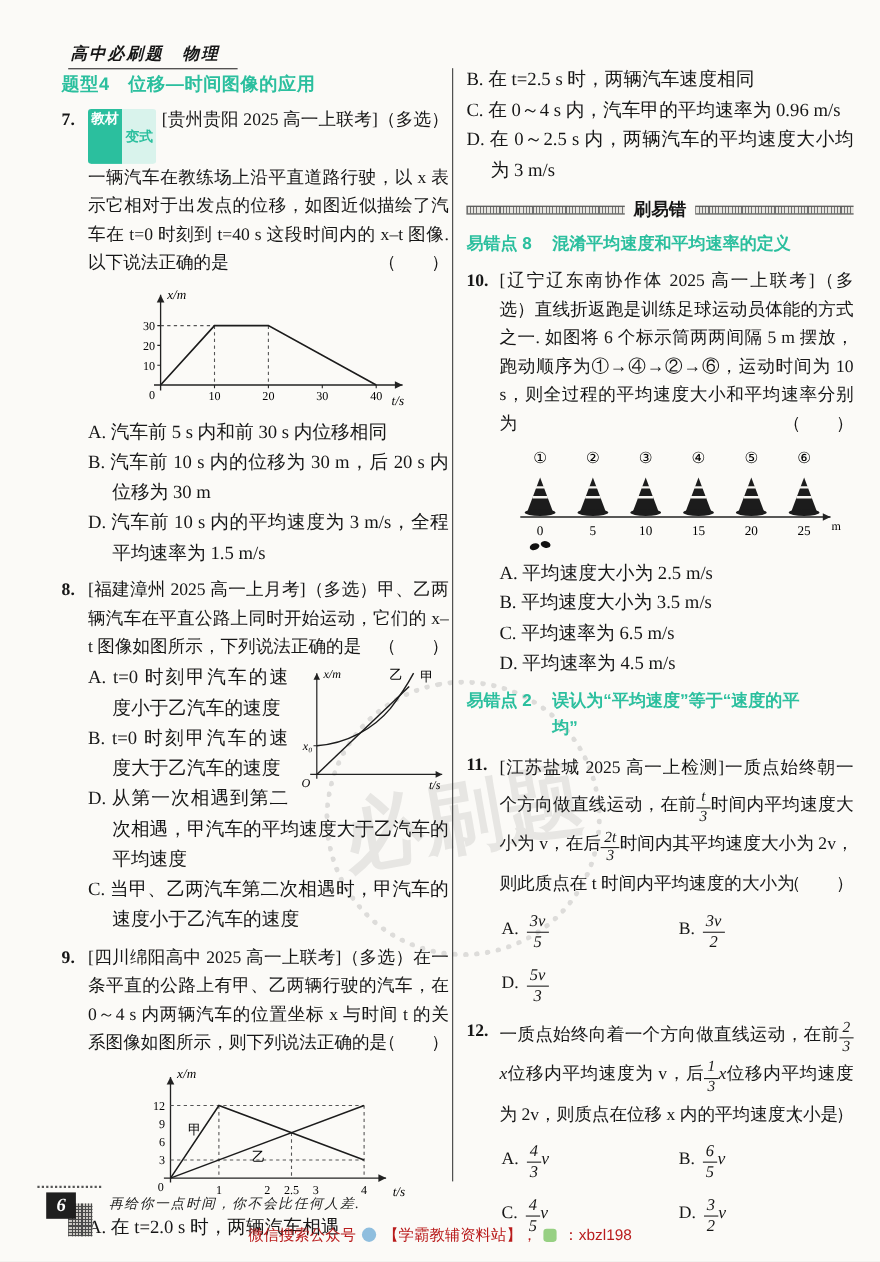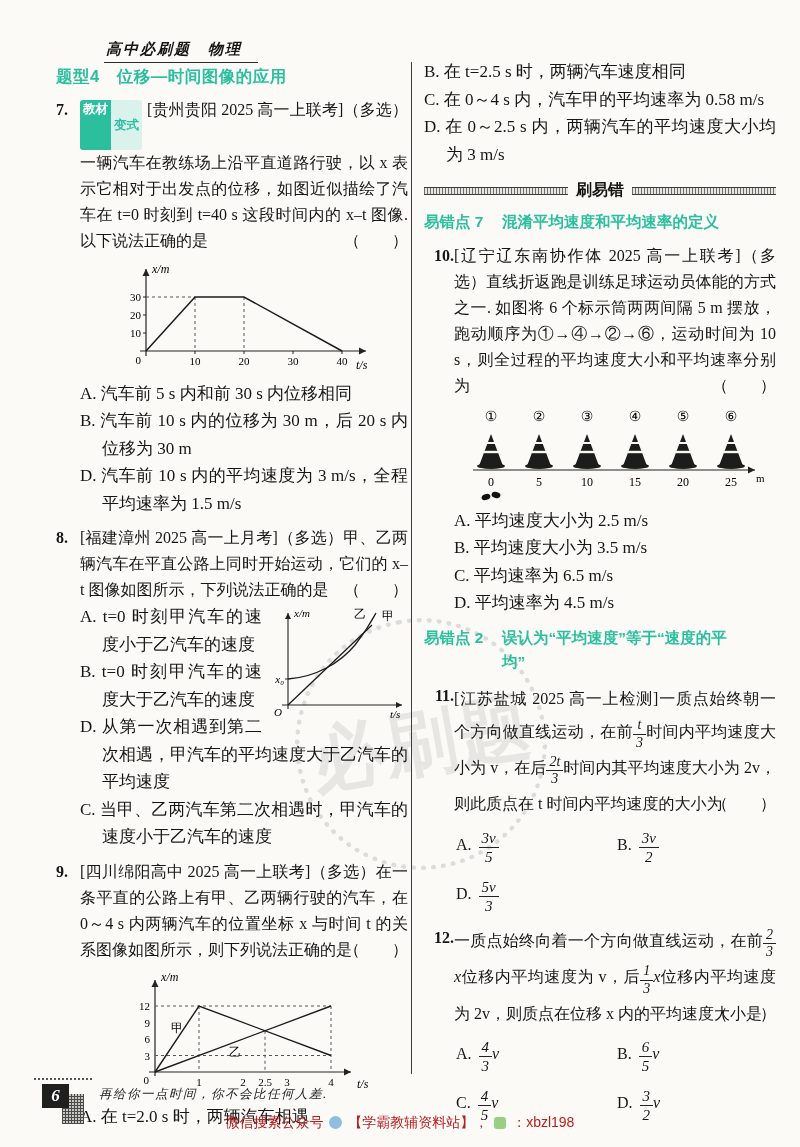--- a/index.html
+++ b/index.html
@@ -1,35 +1,35 @@
 <!DOCTYPE html>
 <html><head>
 <meta charset="utf-8">
 <style>
   * { margin:0; padding:0; box-sizing:border-box; }
   html,body { background:#e9e7e2; }
   .page { width:800px; height:1147px; position:relative; background:#fbfaf7;
           font-family:"Liberation Serif","DejaVu Serif",serif; color:#161616; overflow:hidden; }
 
   .hdr { position:absolute; top:40px; left:62px; font-size:15px; font-weight:bold; font-style:italic;
-         border-bottom:1.5px solid #2b2b2b; padding:0 16px 3px 2px; letter-spacing:2px;margin-left:42px; }
+         border-bottom:1.5px solid #2b2b2b; padding:0 16px 3px 2px; letter-spacing:2px; }
 
   .divider { position:absolute; left:411px; top:62px; height:1012px; width:1px; background:#3d3d3d; }
 
   .col { position:absolute; width:352px; }
   .col.left  { left:56px;  top:66px; }
   .col.right { left:424px; top:58px; }
 
   .sec-title { font-family:"Liberation Sans","DejaVu Sans",sans-serif; font-weight:bold;
                color:#2bbf9e; font-size:16.5px; margin-bottom:9px; letter-spacing:.5px; }
 
   .q { margin-bottom:8px; }
   .qrow { display:flex; }
   .qnum { font-weight:bold; width:24px; flex:none; font-size:16px; line-height:1.62; }
-  .qnum.w2 { width:30px;text-align:right; }
+  .qnum.w2 { width:30px; }
   .qbody { flex:1; min-width:0; }
   .stem { font-size:16px; line-height:1.62; text-align:justify; position:relative; }
   .stem.tall { line-height:2.05; }
   .bracket { position:absolute; right:0; bottom:0; }
   .opt { font-size:17px; line-height:1.62; padding-left:22px; text-indent:-22px; text-align:justify; }
 
   .badge { display:inline-flex; font-family:"Liberation Sans","DejaVu Sans",sans-serif;
            font-size:12.5px; font-weight:bold; border-radius:3px; overflow:hidden;
            vertical-align:2px; margin-right:5px; line-height:1.45; }
   .badge .b1 { background:#2bbf9e; color:#fff; padding:0 3px; }
@@ -231,31 +231,31 @@
           </div>
           <p class="opt">A. 在 t=2.0 s 时，两辆汽车相遇</p>
         </div>
       </div>
     </div>
   </div>
 
   <div class="col right">
 
     <p class="opt">B. 在 t=2.5 s 时，两辆汽车速度相同</p>
-    <p class="opt">C. 在 0～4 s 内，汽车甲的平均速率为 0.58 m/s</p>
+    <p class="opt">C. 在 0～4 s 内，汽车甲的平均速率为 0.96 m/s</p>
     <p class="opt">D. 在 0～2.5 s 内，两辆汽车的平均速度大小均为 3 m/s</p>
 
     <div class="sec-bar">
       <div class="stripe"></div>
       <div class="lbl">刷易错</div>
       <div class="stripe"></div>
     </div>
 
     <div class="mistake">
-      <div class="mlbl">易错点 7</div>
+      <div class="mlbl">易错点 8</div>
       <div class="mtxt">混淆平均速度和平均速率的定义</div>
     </div>
 
     <div class="q">
       <div class="qrow">
         <div class="qnum w2">10.</div>
         <div class="qbody">
           <p class="stem">
             <span>[辽宁辽东南协作体 2025 高一上联考]（多选）直线折返跑是训练足球运动员体能的方式之一. 如图将 6 个标示筒两两间隔 5 m 摆放，跑动顺序为①→④→②→⑥，运动时间为 10 s，则全过程的平均速度大小和平均速率分别为</span>
             <span class="bracket">（　　）</span>

